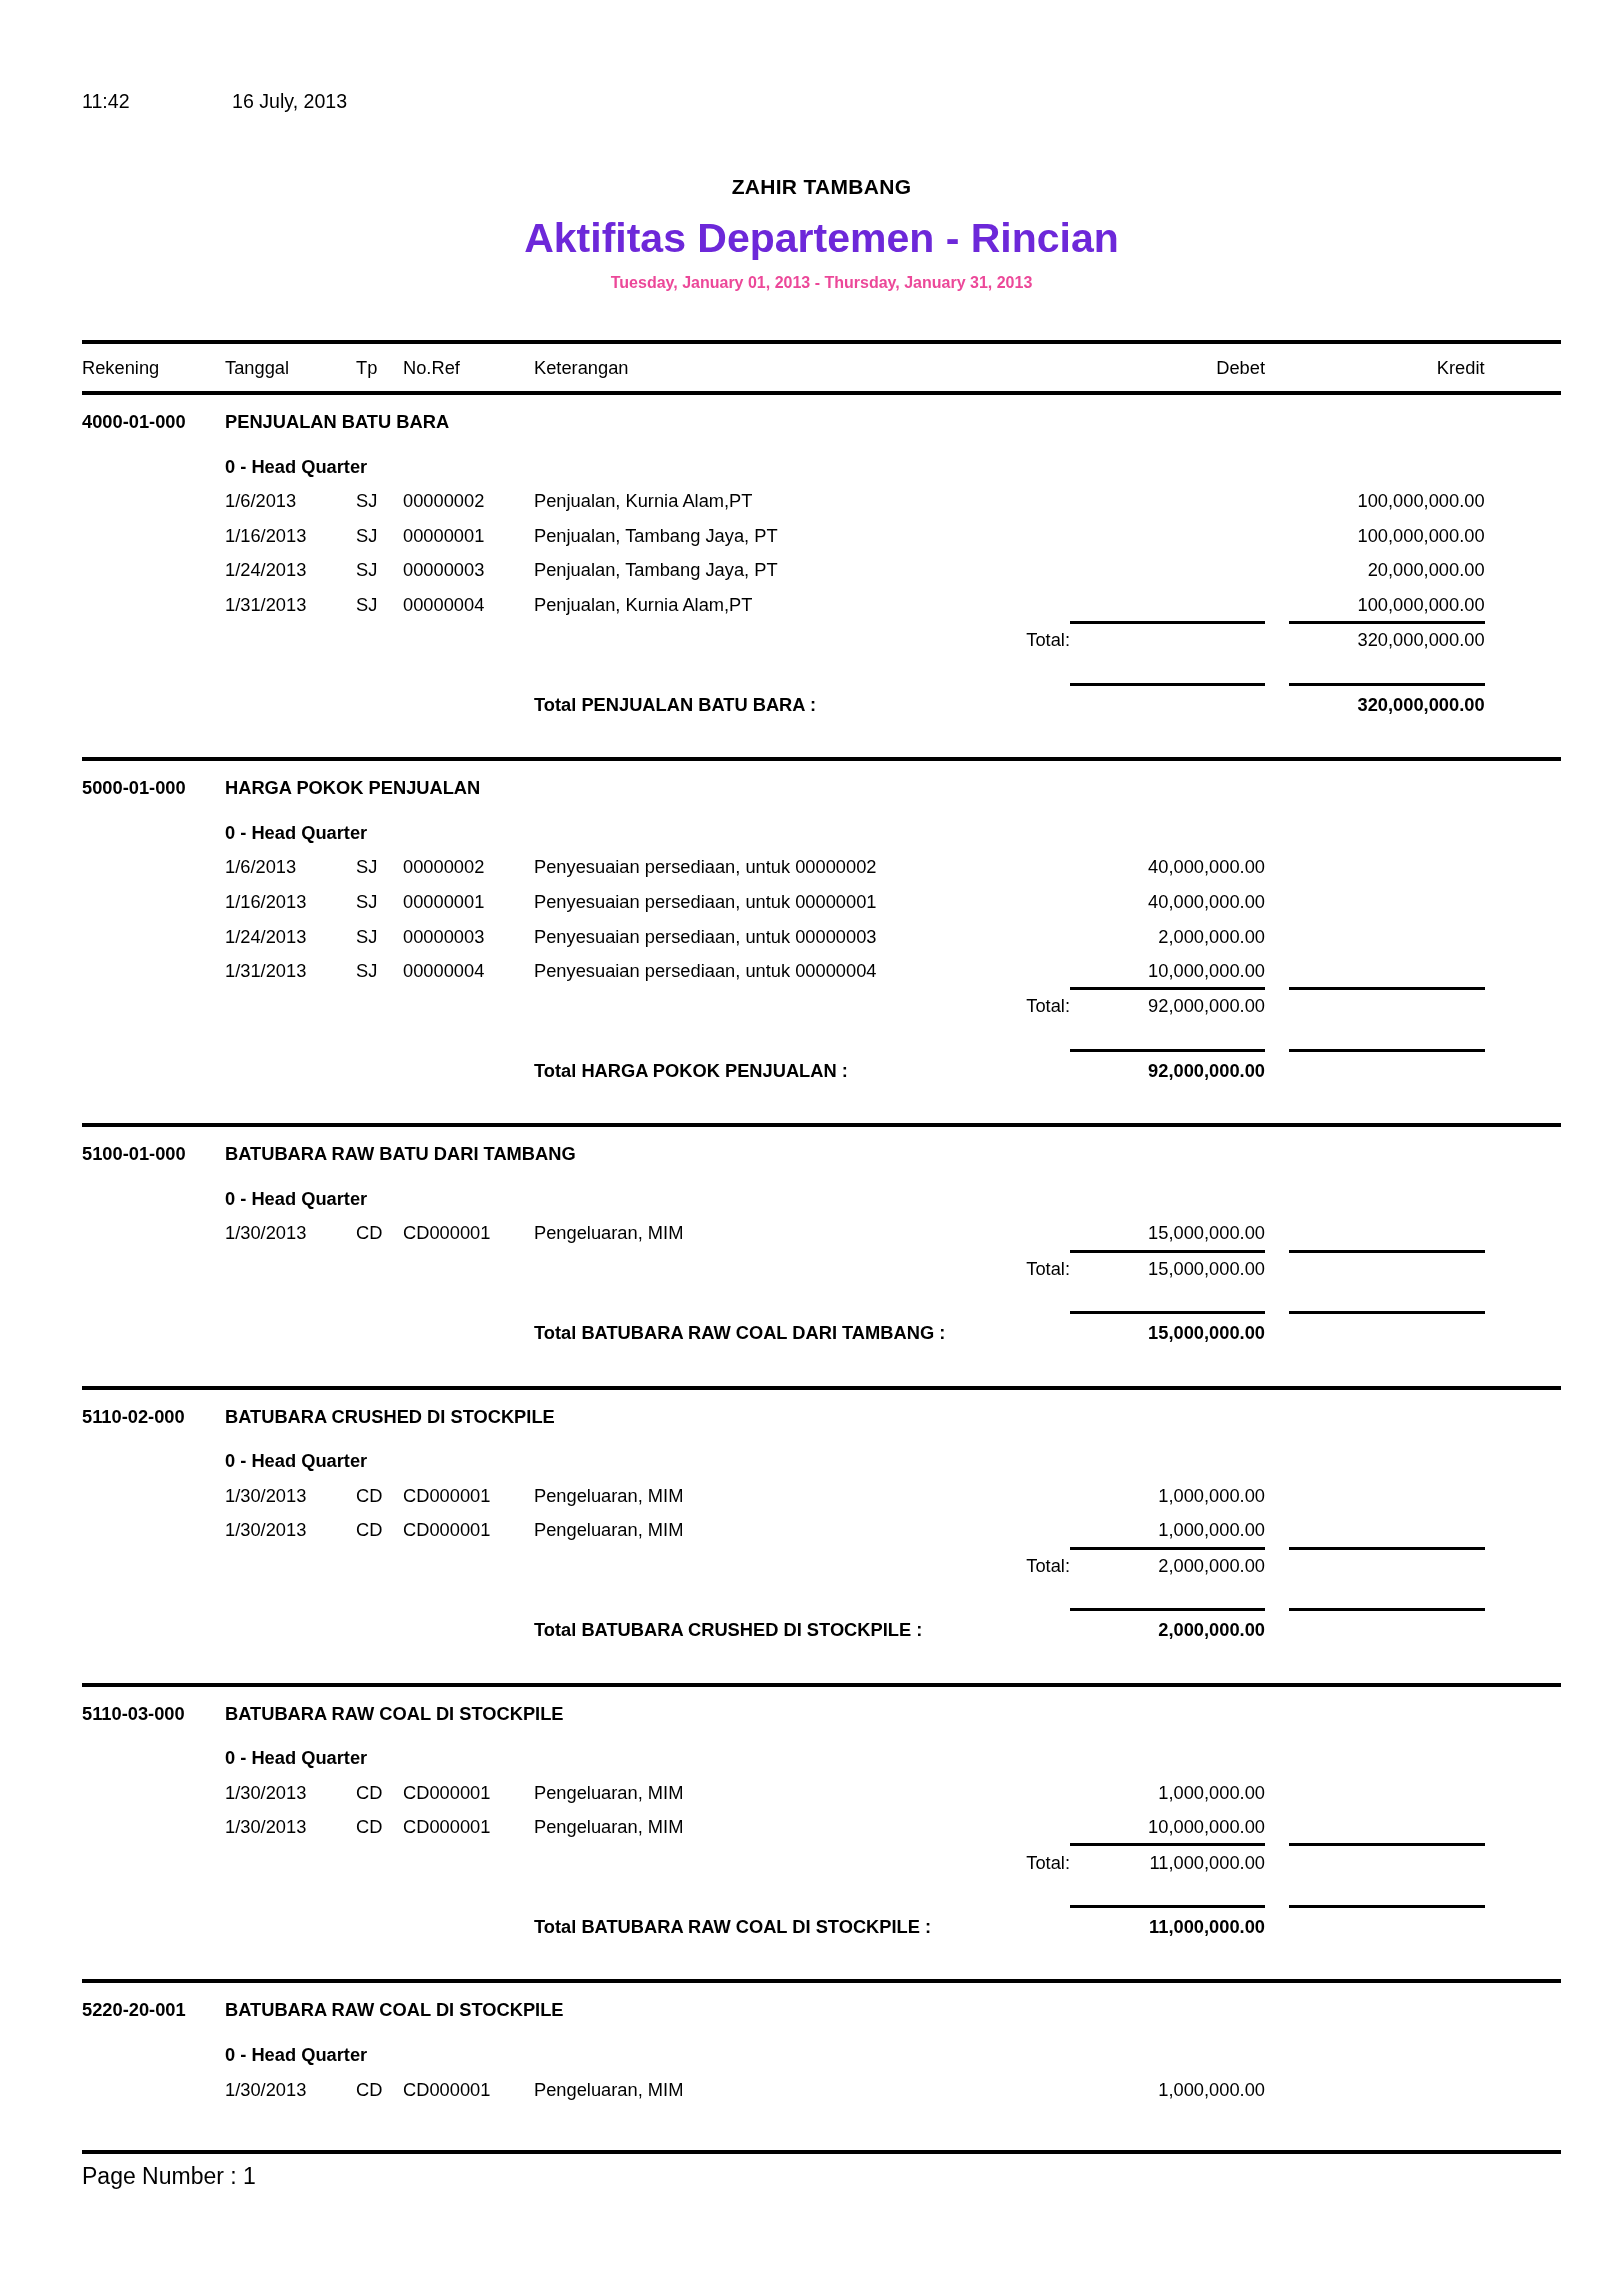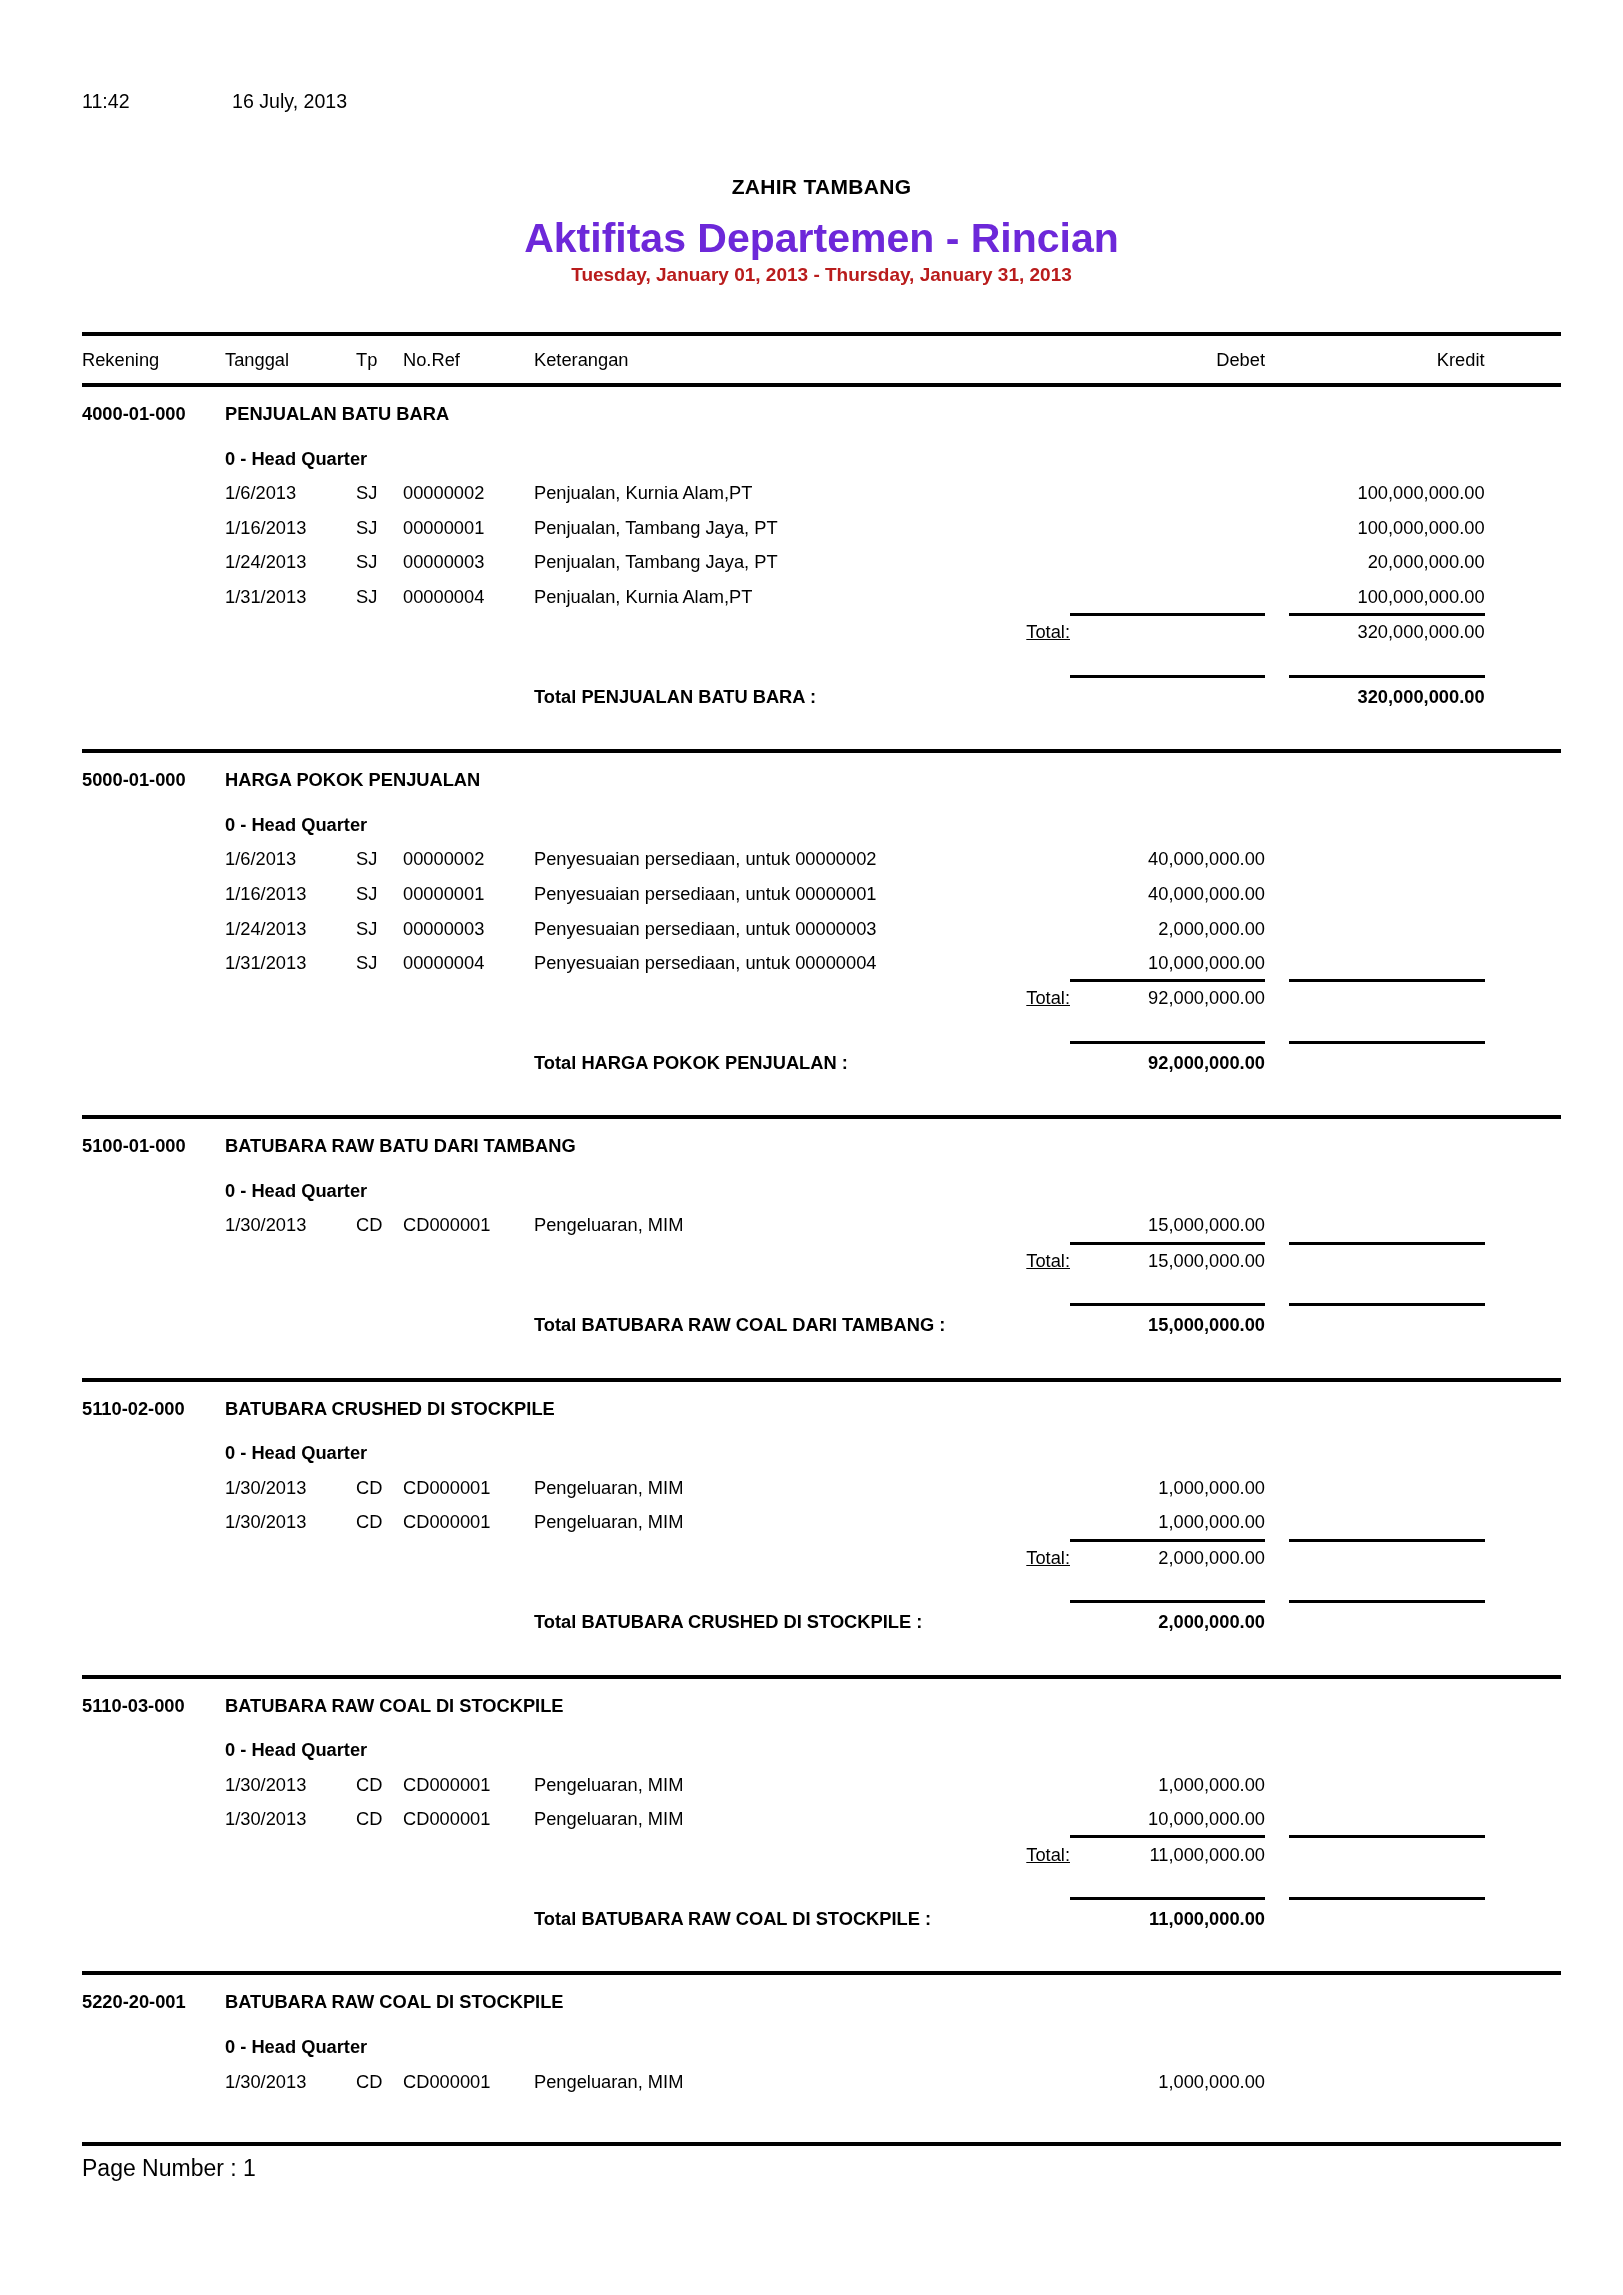--- a/index.html
+++ b/index.html
@@ -35,45 +35,45 @@
   }
   .title {
     margin-top: 10.5px;
     text-align: center;
     font-size: 41px;
     line-height: 48px;
     font-weight: bold;
     color: #6d28d9;
   }
   .period {
-    margin-top: 1px;
+    margin-top: 9px;
     text-align: center;
-    font-size: 19px;
+    font-size: 16px;
     line-height: 23.6px;
     font-weight: bold;
-    color: #b91c1c;
+    color: #ec4899;
   }
 
   
   .trow {
     display: grid;
     grid-template-columns: 143px 131px 47px 131px 536px 195px 23.6px 196px 76px;
     font-size: 18.3px;
     line-height: 19.6px;
   }
   .c1 { grid-column: 1; }
   .c2 { grid-column: 2; }
   .c3 { grid-column: 3; }
   .c4 { grid-column: 4; }
   .c5 { grid-column: 5; }
   .c6 { grid-column: 6; }
   .c7 { grid-column: 7; }
   .c8 { grid-column: 8; }
   .cspan { grid-column: 2 / 10; }
-  .c1to5 { grid-column: 1 / 6; text-decoration: underline; }
+  .c1to5 { grid-column: 1 / 6; }
   .num { text-align: right; }
   .b { font-weight: bold; }
 
   .thead {
     margin-top: 46px;
     border-top: 4.6px solid #000;
     border-bottom: 4.6px solid #000;
     padding: 14.4px 0 13px 0;
   }
 

